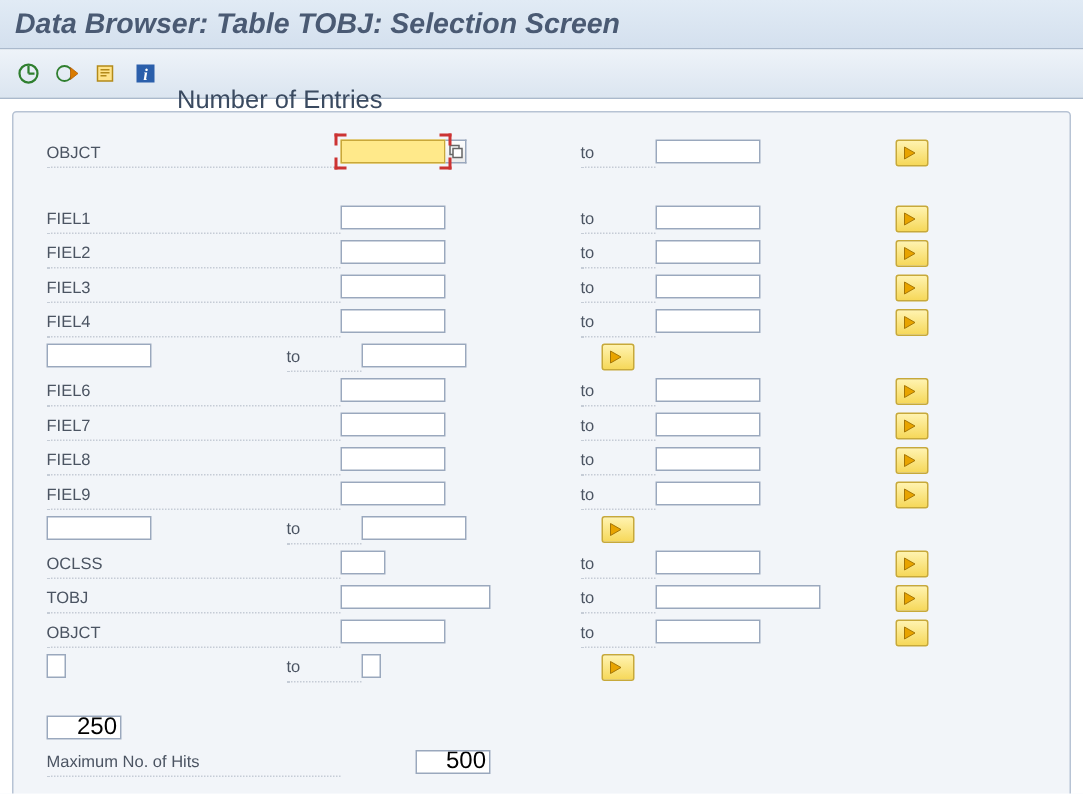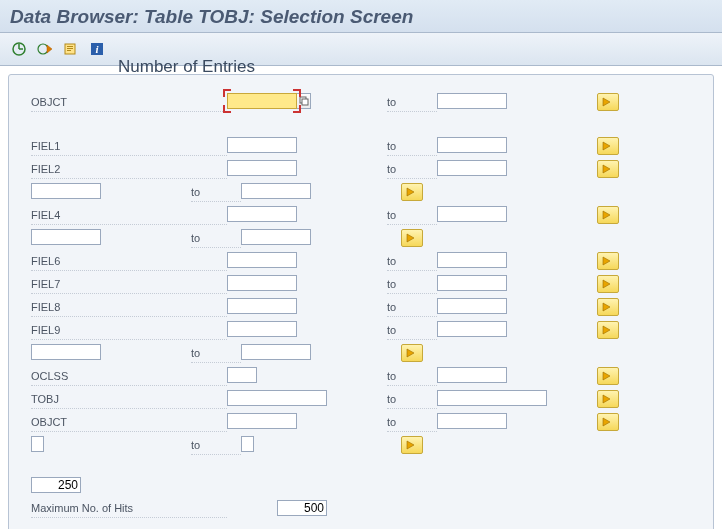--- a/index.html
+++ b/index.html
@@ -102,21 +102,21 @@
   .row .opt-cell {
     margin-left: 40px;
     display: flex;
     align-items: center;
   }
   input.txt {
     height: 16px;
     border: 1px solid #9aa8bd;
     background: #fff;
     padding: 0 2px;
-    font-size: 12px;
+    font-size: 16px;
     box-sizing: border-box;
   }
   .w70 { width: 70px; }
   .w30 { width: 30px; }
   .w13 { width: 13px; }
   .w100 { width: 100px; }
   .w110 { width: 110px; }
   
   .focus-wrap {
     position: relative;
@@ -287,20 +287,21 @@
           </div>
           <div class="opt-cell">
             <div class="opt-btn">
               <svg width="12" height="10" viewBox="0 0 12 10">
                 <polygon points="1,1 8,5 1,9" fill="#e8a400" stroke="#9c6d00" stroke-width="0.6"></polygon>
               </svg>
             </div>
           </div>
         </div>
         <div class="row">
+          <div class="label">FIEL3</div>
           <div class="from-cell">
             <input type="text" class="txt w70" style="">
           </div>
           <div class="to-label">to</div>
           <div class="to-cell">
             <input type="text" class="txt w70" style="">
           </div>
           <div class="opt-cell">
             <div class="opt-btn">
               <svg width="12" height="10" viewBox="0 0 12 10">

